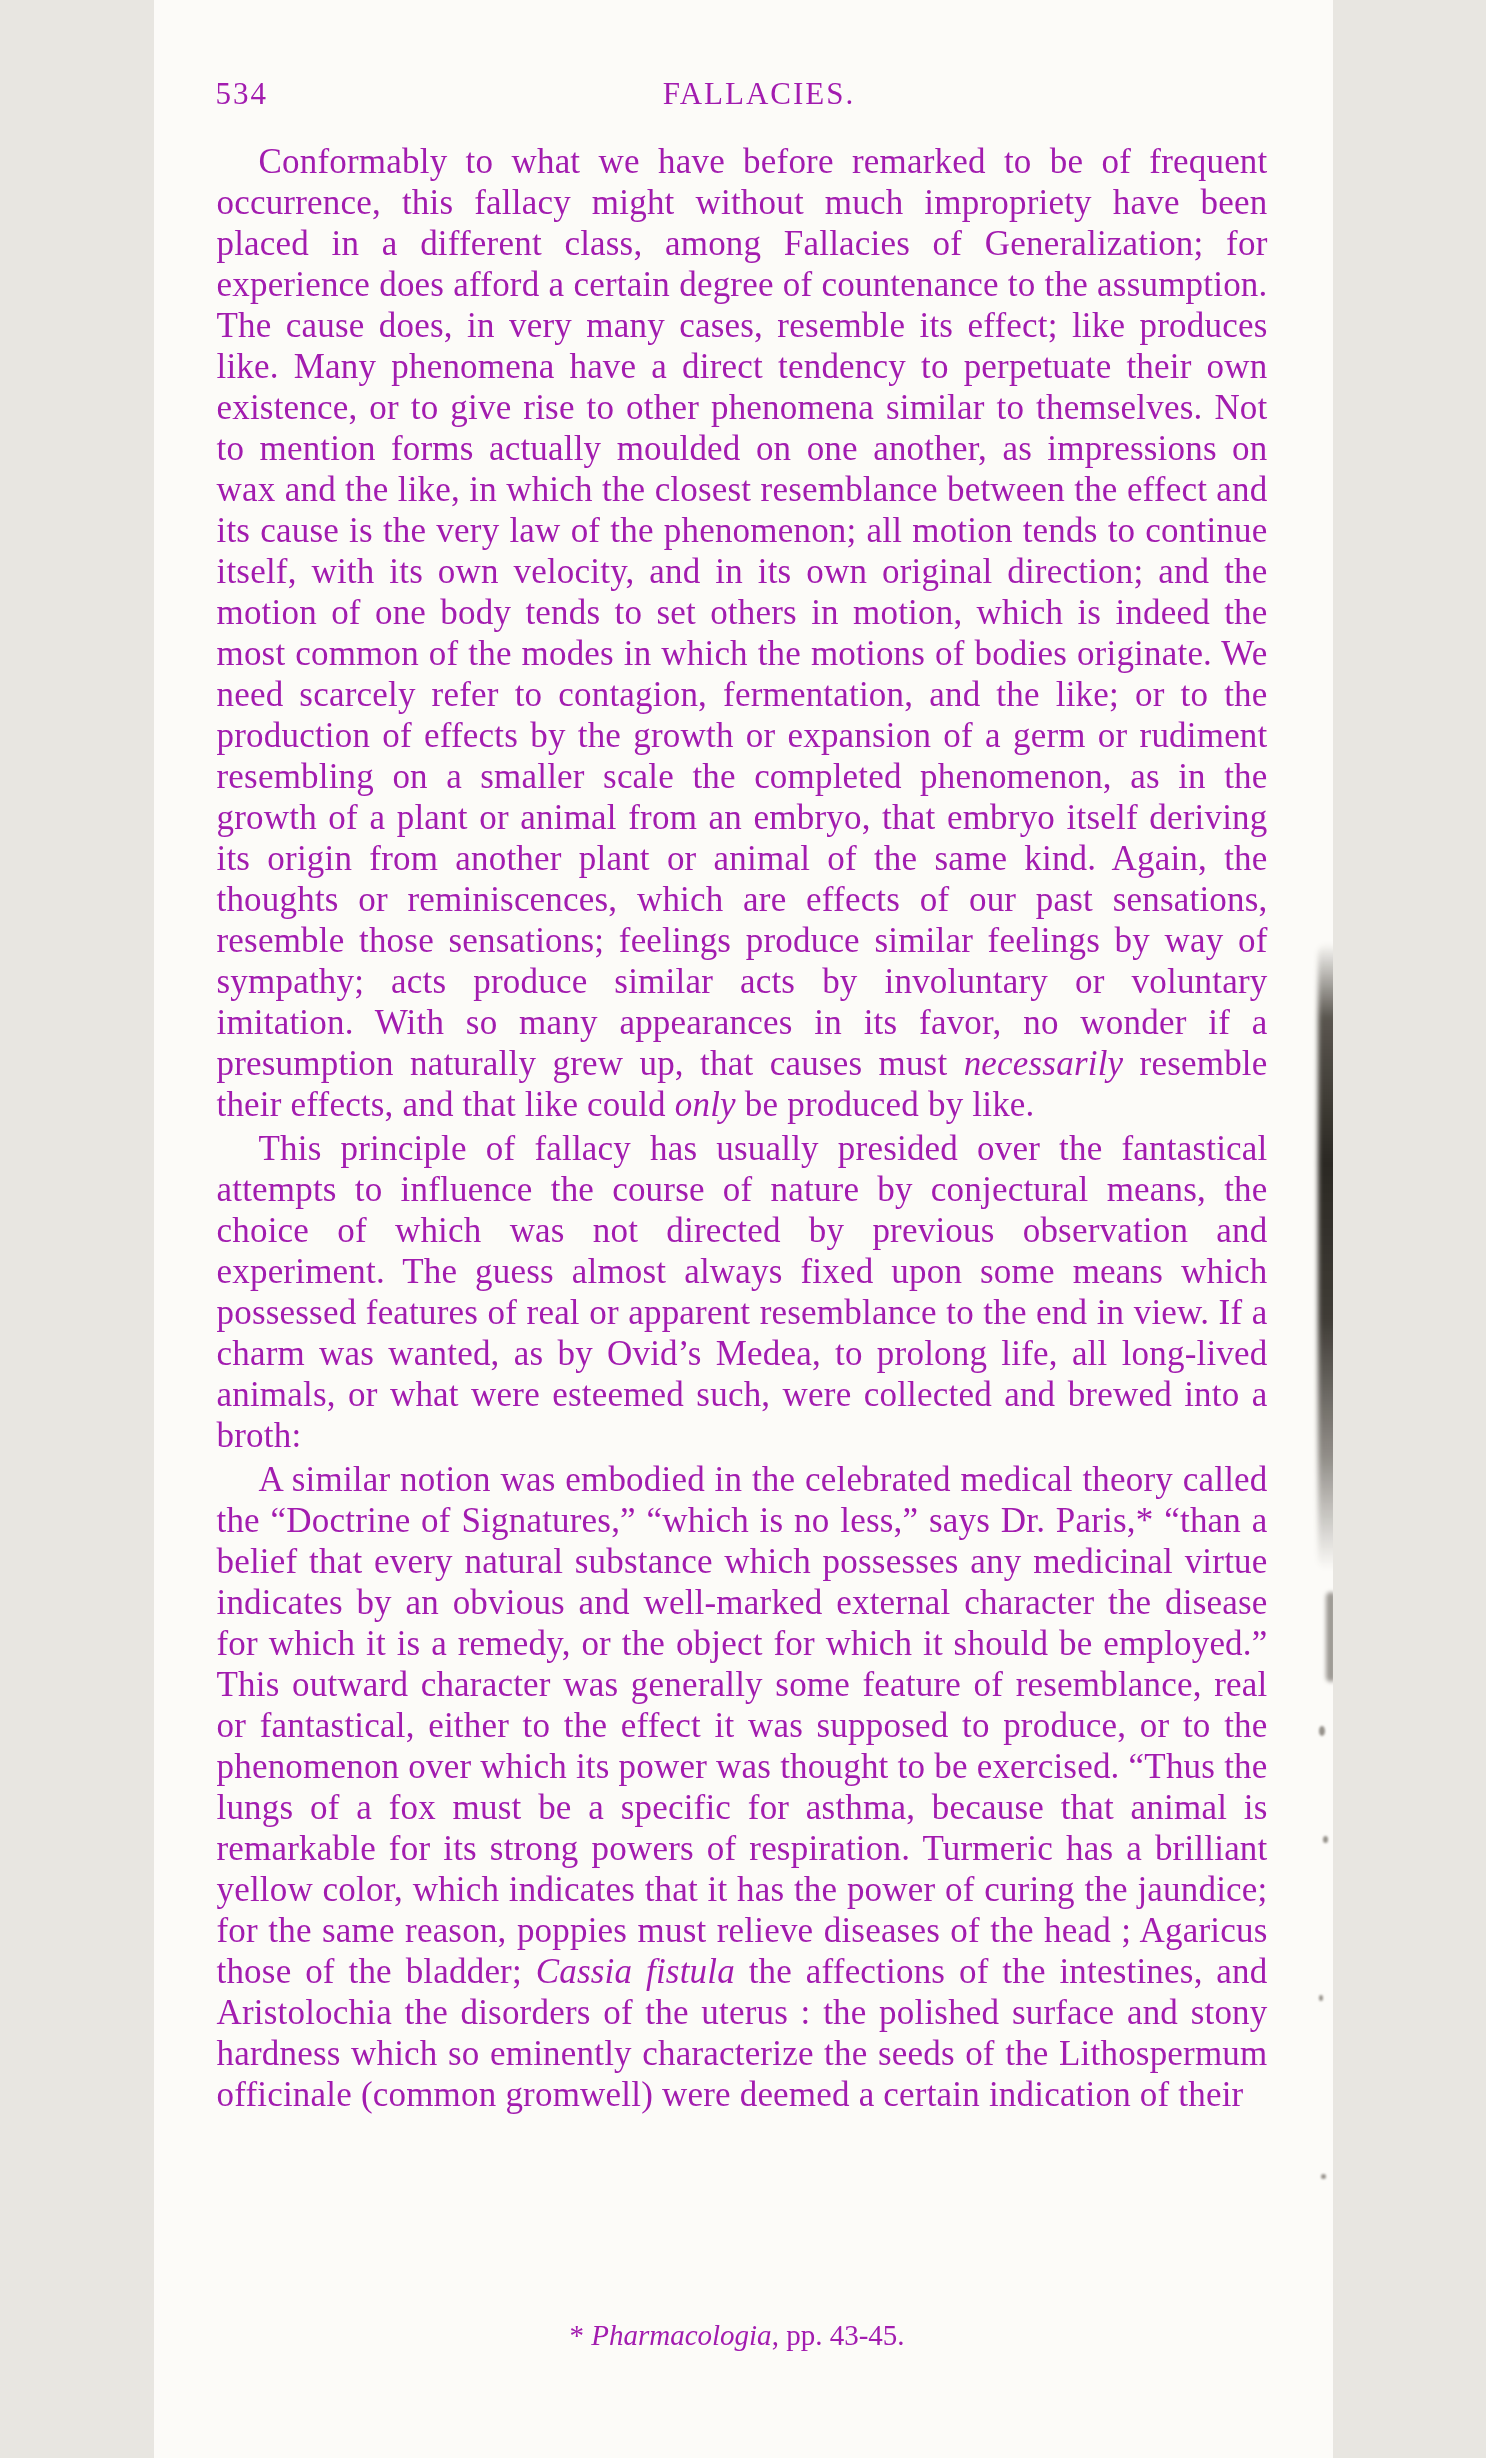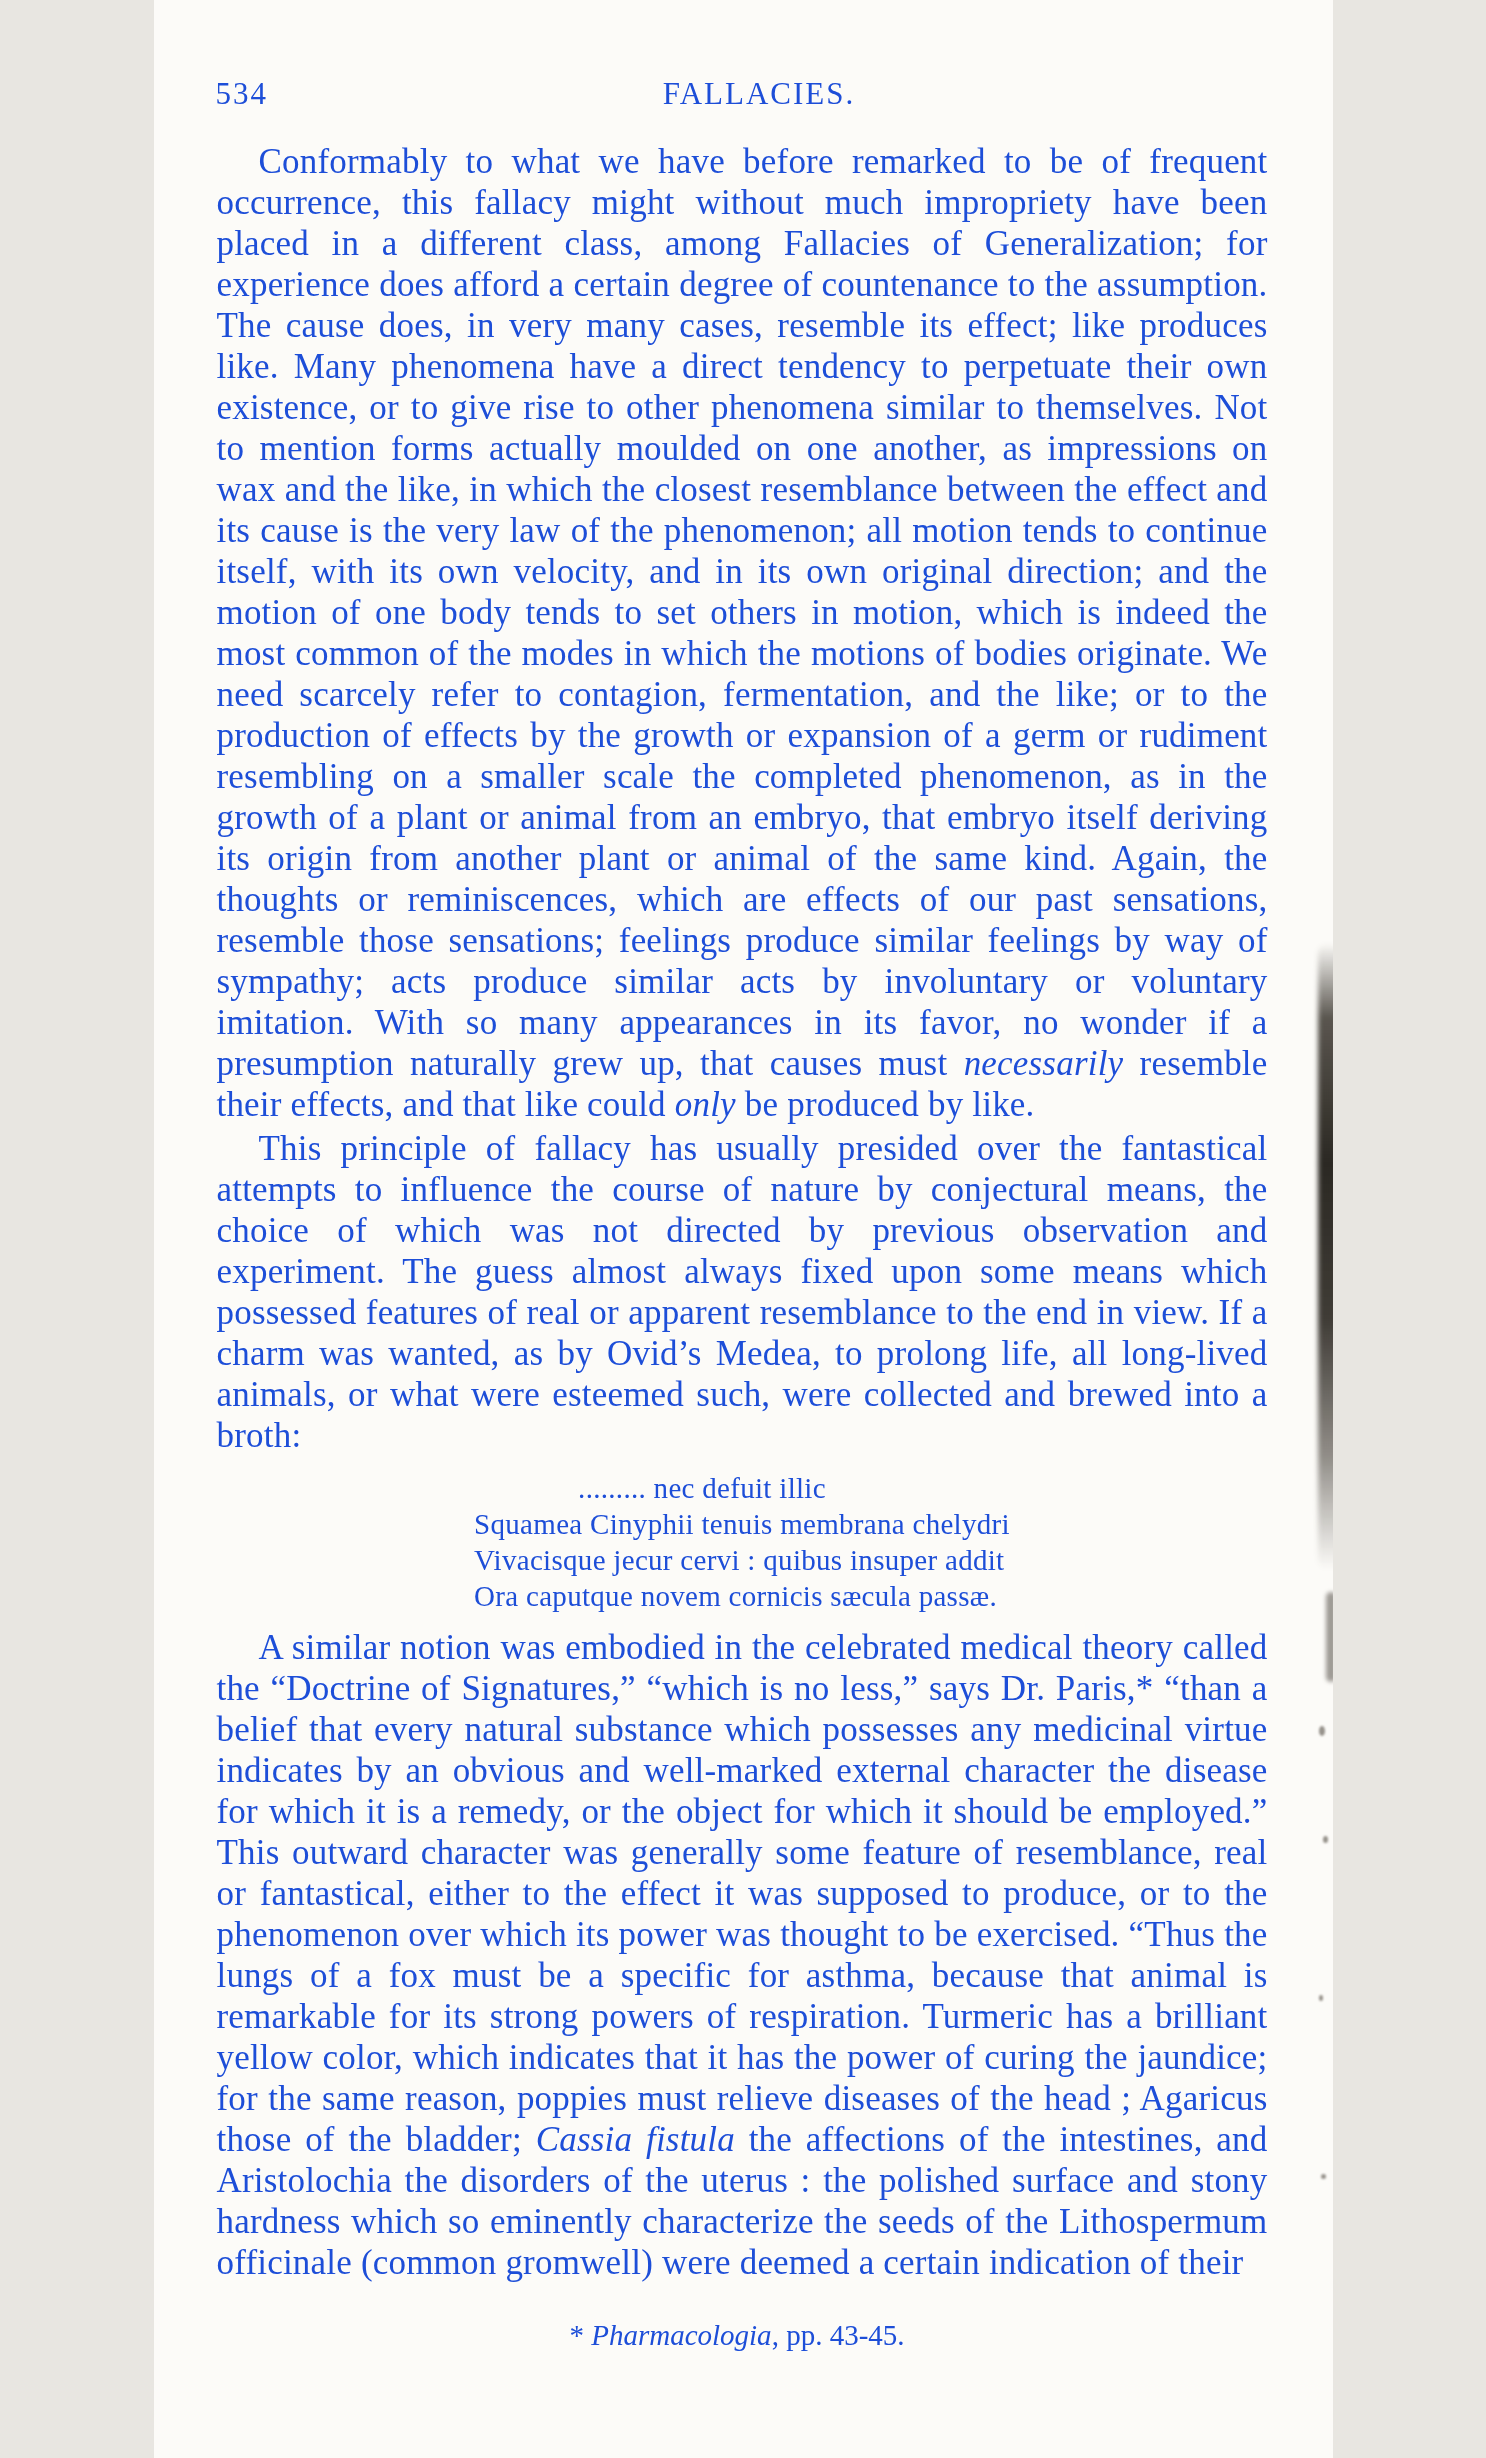--- a/index.html
+++ b/index.html
@@ -6,21 +6,21 @@
     margin: 0;
     padding: 0;
     background: #e8e6e1;
   }
   .page {
     position: relative;
     width: 1179px;
     height: 2459px;
     margin: 0 auto;
     background: #fcfbf8;
-    color: #1d4ed8;
+    color: #a21caf;
     font-family: "Liberation Serif", "DejaVu Serif", serif;
     overflow: hidden;
     box-sizing: border-box;
   }
   .page-header {
     position: relative;
     padding: 76px 62px 0 62px;
     height: 46px;
   }
   .page-number {
@@ -118,23 +118,20 @@
 
   <div class="page-header">
     <span class="page-number">534</span>
     <span class="running-title">FALLACIES.</span>
   </div>
 
   <div class="page-body">
     <p><span>Conformably to what we have before remarked to be of frequent occurrence, this fallacy might without much impropriety have been placed in a different class, among Fallacies of Generalization; for experience does afford a certain degree of countenance to the assumption.  The cause does, in very many cases, resemble its effect; like produces like.  Many phenomena have a direct tendency to perpetuate their own existence, or to give rise to other phenomena similar to themselves.  Not to mention forms actually moulded on one another, as impressions on wax and the like, in which the closest resemblance between the effect and its cause is the very law of the phenomenon; all motion tends to continue itself, with its own velocity, and in its own original direction; and the motion of one body tends to set others in motion, which is indeed the most common of the modes in which the motions of bodies originate.  We need scarcely refer to contagion, fermentation, and the like; or to the production of effects by the growth or expansion of a germ or rudiment resembling on a smaller scale the completed phenomenon, as in the growth of a plant or animal from an embryo, that embryo itself deriving its origin from another plant or animal of the same kind.  Again, the thoughts or reminiscences, which are effects of our past sensations, resemble those sensations; feelings produce similar feelings by way of sympathy; acts produce similar acts by involuntary or voluntary imitation.  With so many appearances in its favor, no wonder if a presumption naturally grew up, that causes must </span><em>necessarily</em><span> resemble their effects, and that like could </span><em>only</em><span> be produced by like.</span></p>
     <p><span>This principle of fallacy has usually presided over the fantastical attempts to influence the course of nature by conjectural means, the choice of which was not directed by previous observation and experiment.  The guess almost always fixed upon some means which possessed features of real or apparent resemblance to the end in view.  If a charm was wanted, as by Ovid’s Medea, to prolong life, all long-lived animals, or what were esteemed such, were collected and brewed into a broth:</span></p>
 
-    <div class="verse-block">
-      <div class="verse-inner" id="verse"><div class="verse-line verse-first">......... nec defuit illic</div><div class="verse-line">Squamea Cinyphii tenuis membrana chelydri</div><div class="verse-line">Vivacisque jecur cervi :  quibus insuper addit</div><div class="verse-line">Ora caputque novem cornicis sæcula passæ.</div></div>
-    </div>
 
     <p><span>A similar notion was embodied in the celebrated medical theory called the “Doctrine of Signatures,” “which is no less,” says Dr. Paris,* “than a belief that every natural substance which possesses any medicinal virtue indicates by an obvious and well-marked external character the disease for which it is a remedy, or the object for which it should be employed.”  This outward character was generally some feature of resemblance, real or fantastical, either to the effect it was supposed to produce, or to the phenomenon over which its power was thought to be exercised.  “Thus the lungs of a fox must be a specific for asthma, because that animal is remarkable for its strong powers of respiration.  Turmeric has a brilliant yellow color, which indicates that it has the power of curing the jaundice; for the same reason, poppies must relieve diseases of the head ; Agaricus those of the bladder; </span><em>Cassia fistula</em><span> the affections of the intestines, and Aristolochia the disorders of the uterus : the polished surface and stony hardness which so eminently characterize the seeds of the Lithospermum officinale (common gromwell) were deemed a certain indication of their</span></p>
   </div>
 
   <div class="footnote">
     <span id="footnote-text"><span>* </span><em>Pharmacologia</em><span>, pp. 43-45.</span></span>
   </div>
 
   <div class="smudge-right"></div>
   <div class="smudge-right-2"></div>

